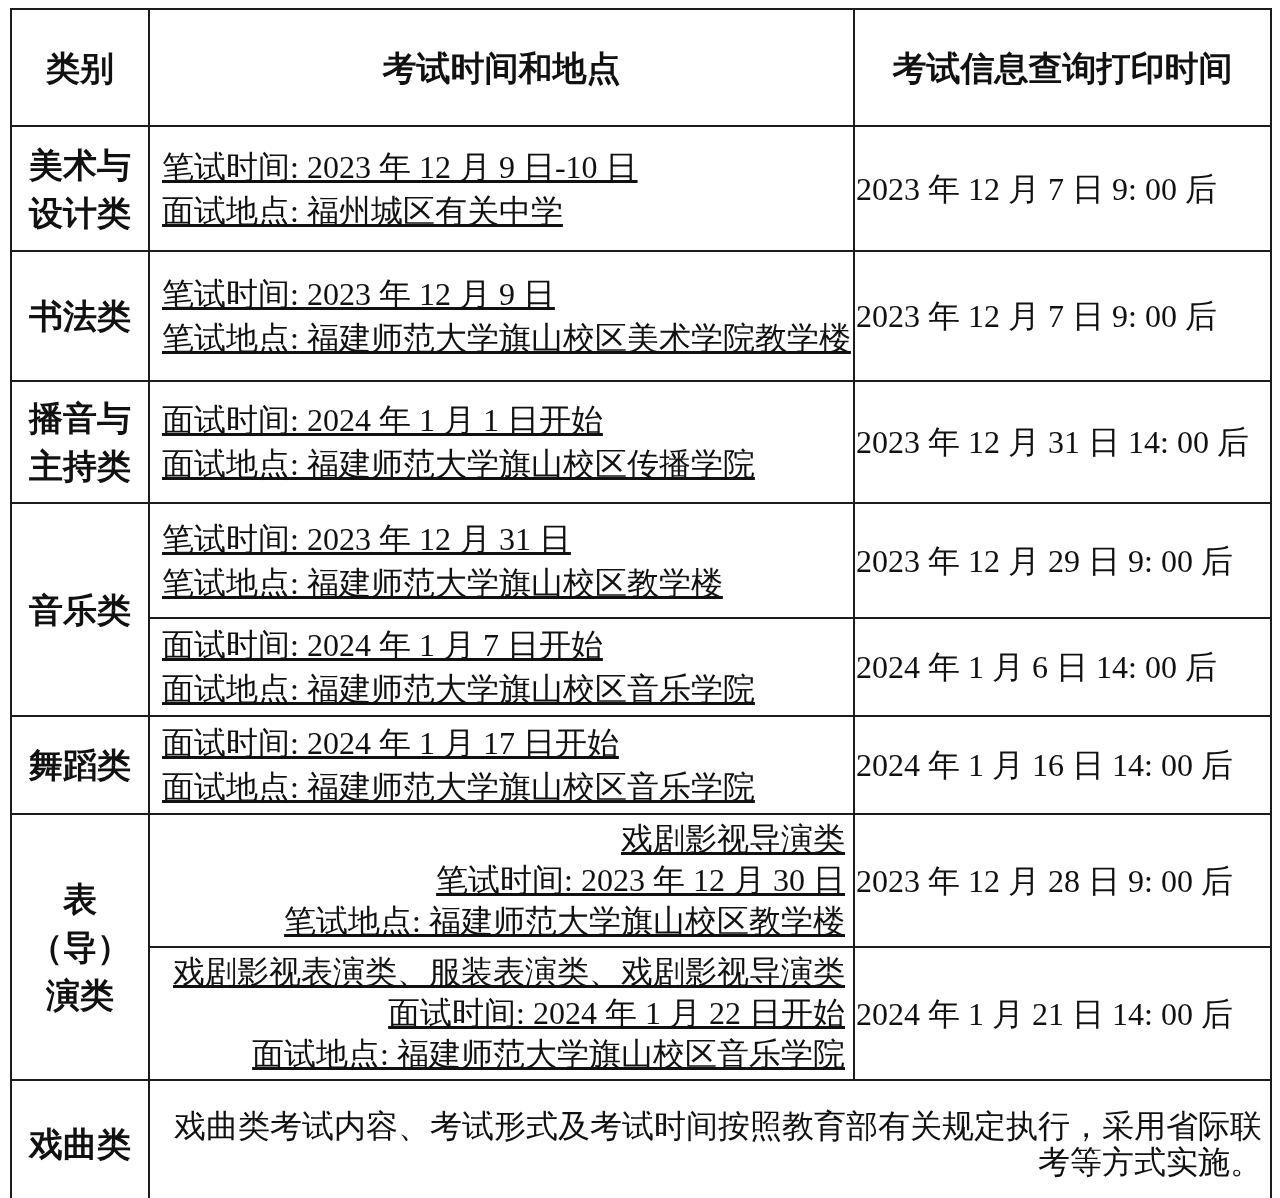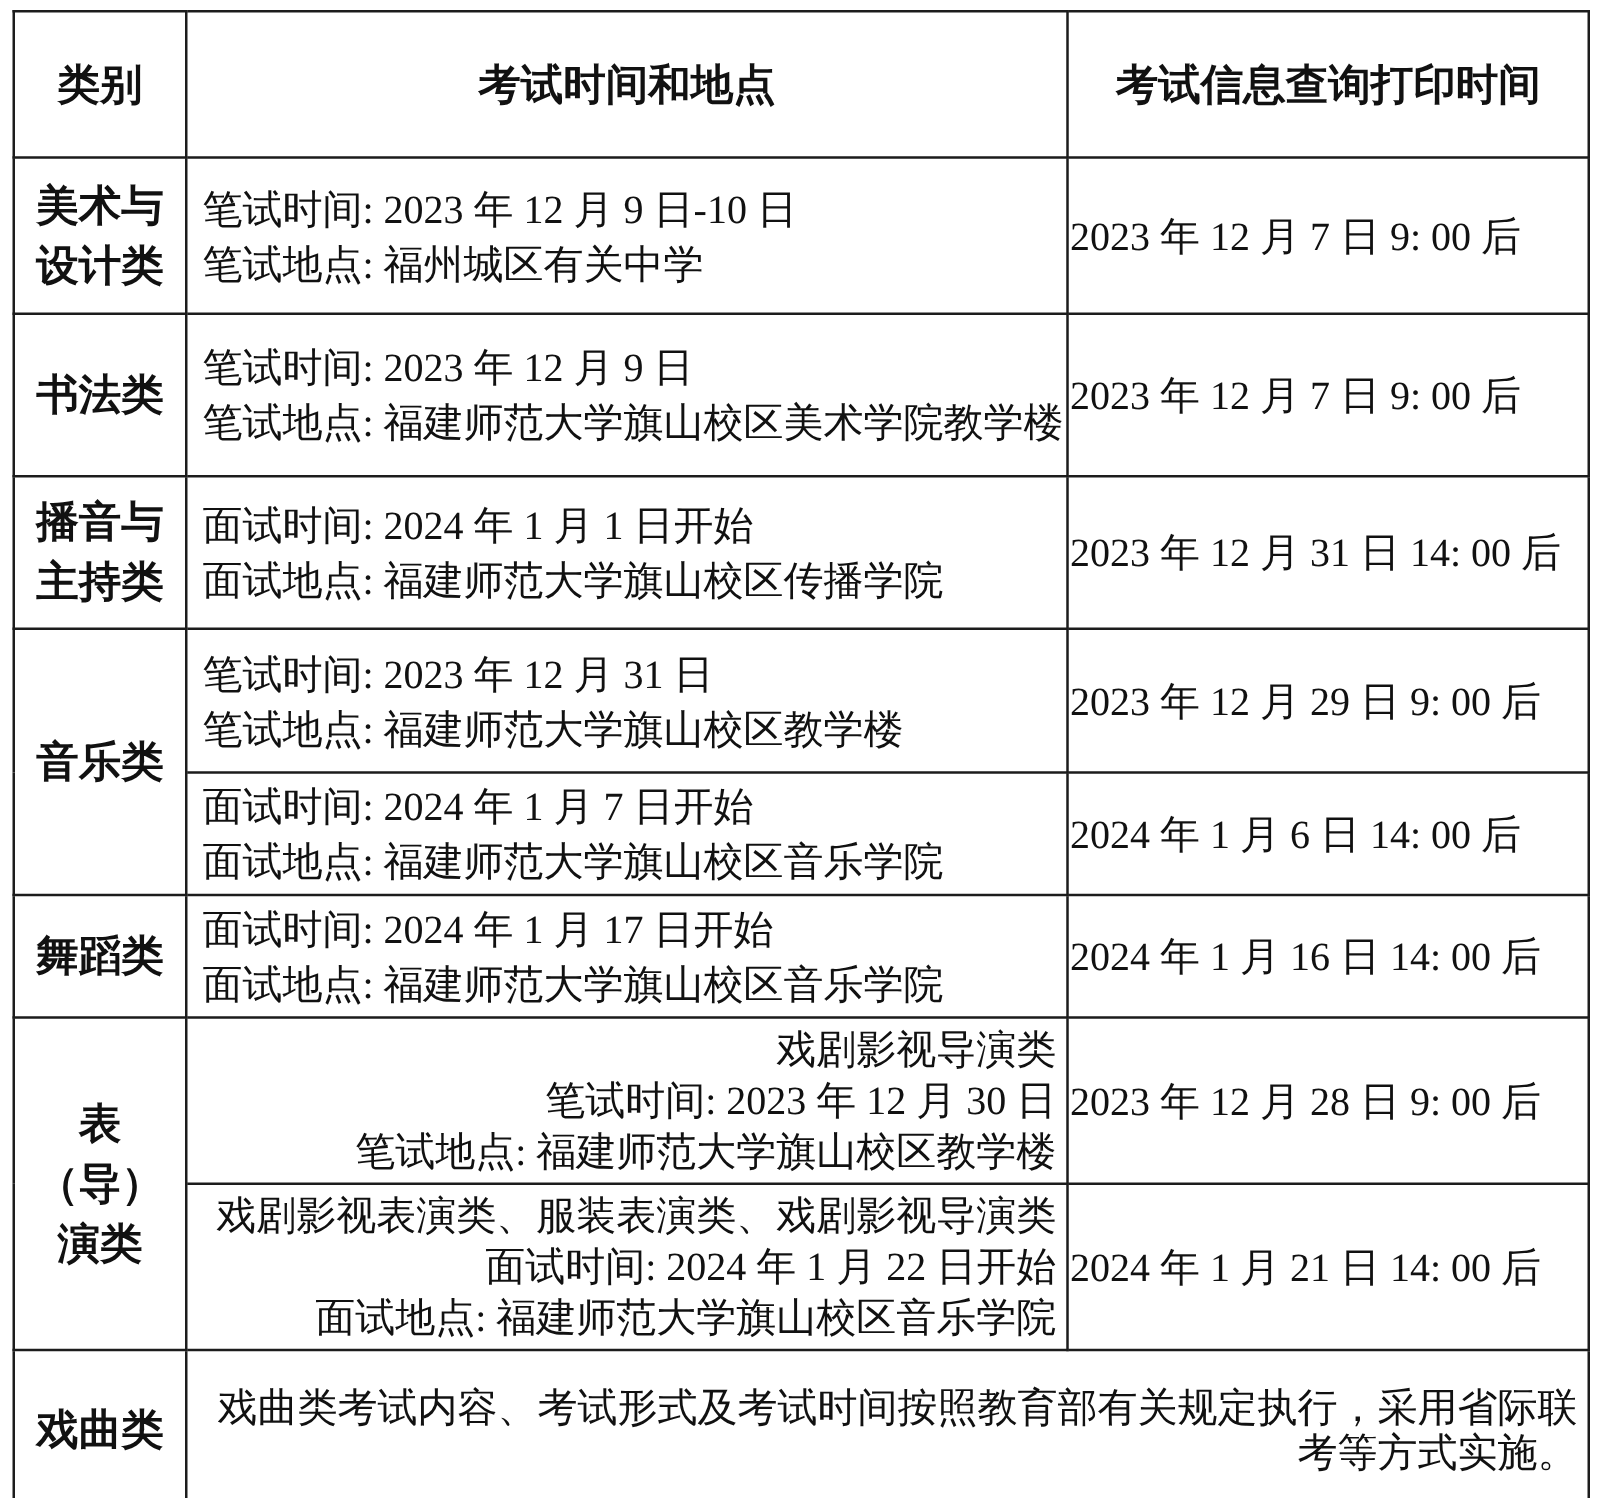--- a/index.html
+++ b/index.html
@@ -40,21 +40,21 @@
     padding: 4px 6px;
   }
   
   table.exam td {
     font-family: "Liberation Serif", serif;
     font-size: 32px;
     line-height: 44px;
     text-align: left;
     padding: 4px 8px 4px 12px;
   }
-  table.exam td.detail .line { white-space: nowrap; }
+  table.exam td.detail .line { white-space: nowrap; text-decoration: underline; }
   table.exam td.triple { line-height: 41px; text-align: right; }
   table.exam td.query {
     padding-left: 1px;
     line-height: 40px;
     white-space: nowrap;
   }
   table.exam td.merged {
     line-height: 36px;
     text-align: right;
   }
@@ -78,21 +78,21 @@
     </thead>
     <tbody>
 
       <tr style="height:125px">
         <th>
           <div>美术与</div>
           <div>设计类</div>
         </th>
         <td class="detail">
           <div class="line">笔试时间: 2023 年 12 月 9 日-10 日</div>
-          <div class="line">笔试地点: 福州城区有关中学</div>
+          <div class="line">面试地点: 福州城区有关中学</div>
         </td>
         <td class="query">2023 年 12 月 7 日 9: 00 后</td>
       </tr>
 
       <tr style="height:130px">
         <th>
           <div>书法类</div>
         </th>
         <td class="detail">
           <div class="line">笔试时间: 2023 年 12 月 9 日</div>

